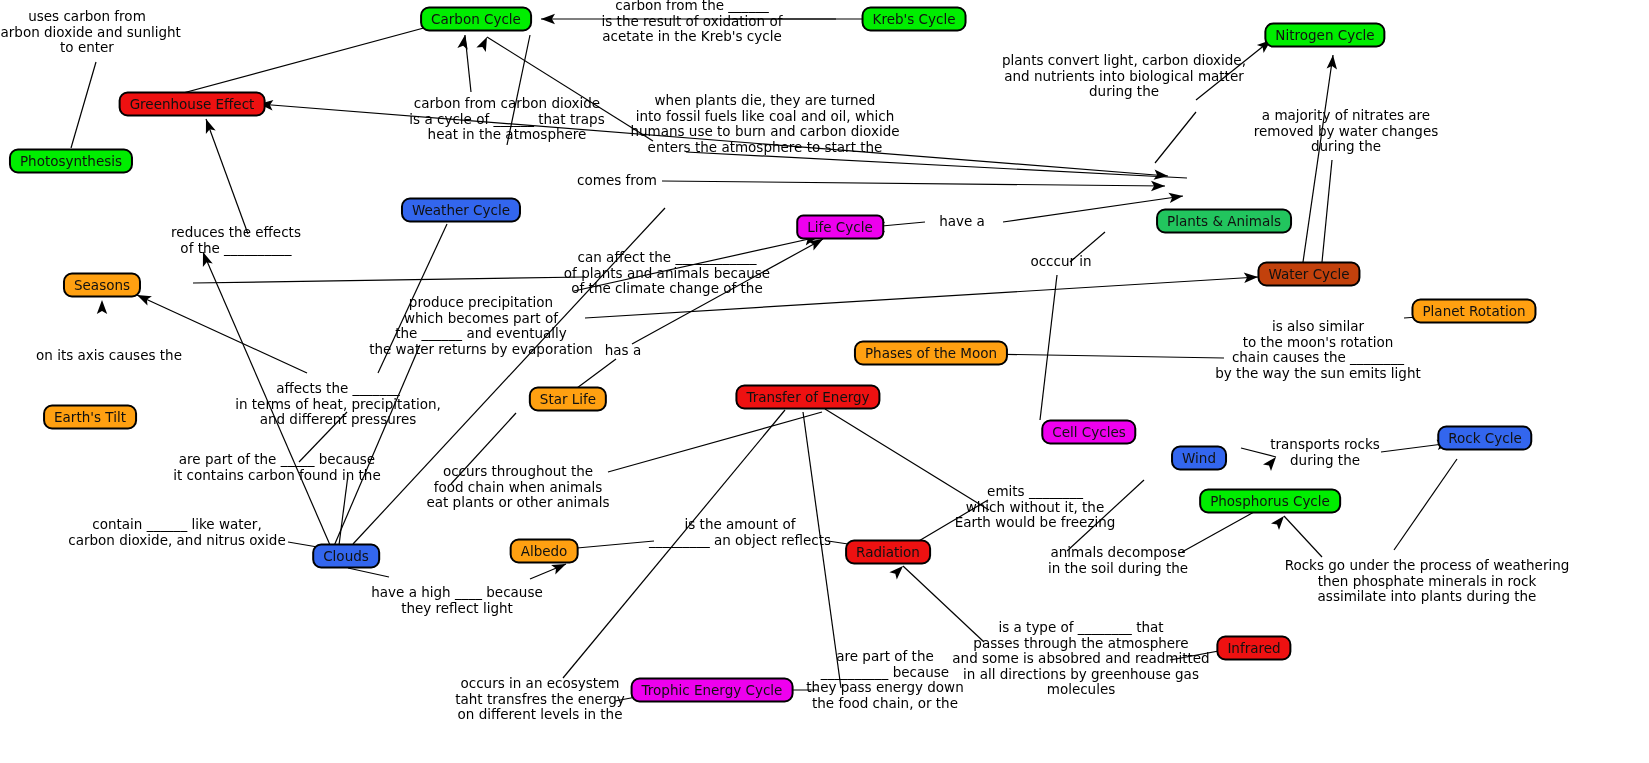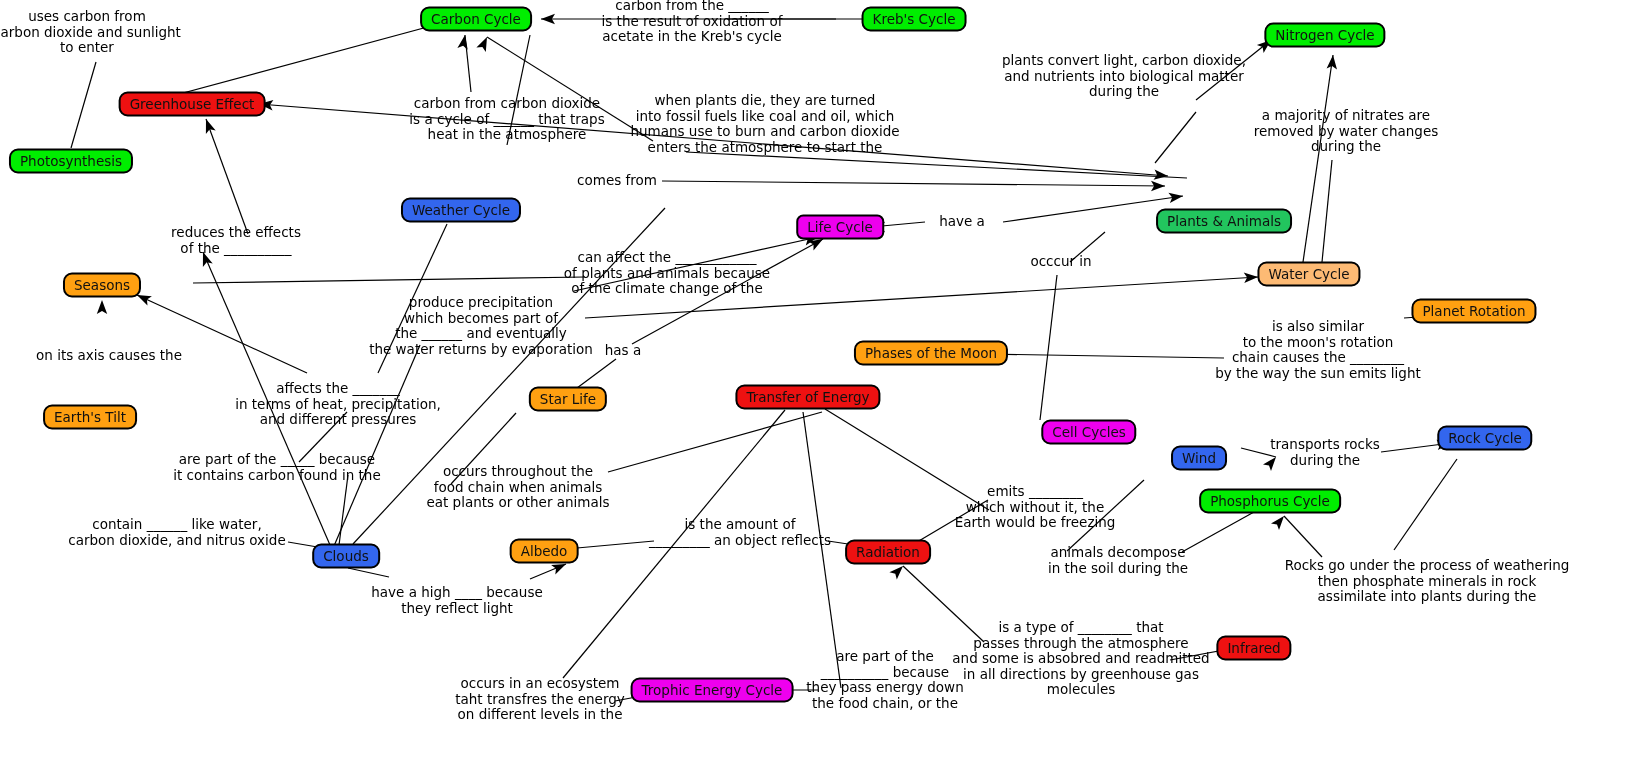--- a/index.html
+++ b/index.html
@@ -142,21 +142,21 @@
     </svg>
   <div id="nodes">
       <div class="node" style="left: 476px; top: 19px; background: rgb(0, 238, 0);">Carbon Cycle</div>
       <div class="node" style="left: 914px; top: 19px; background: rgb(0, 238, 0);">Kreb's Cycle</div>
       <div class="node" style="left: 1325px; top: 35px; background: rgb(0, 238, 0);">Nitrogen Cycle</div>
       <div class="node" style="left: 192px; top: 104px; background: rgb(238, 17, 17);">Greenhouse Effect</div>
       <div class="node" style="left: 71px; top: 161px; background: rgb(0, 238, 0);">Photosynthesis</div>
       <div class="node" style="left: 1224px; top: 188px; background: #22c55e; margin-top: 33px;">Plants &amp; Animals</div>
       <div class="node" style="left: 461px; top: 210px; background: rgb(51, 102, 238);">Weather Cycle</div>
       <div class="node" style="left: 840px; top: 227px; background: rgb(238, 0, 238); border-radius: 7px;">Life Cycle</div>
-      <div class="node" style="left: 1309px; top: 274px; background: #fdba74;">Water Cycle</div>
+      <div class="node" style="left: 1309px; top: 274px; background: #c2410c;">Water Cycle</div>
       <div class="node" style="left: 102px; top: 285px; background: rgb(255, 160, 17);">Seasons</div>
       <div class="node" style="left: 1474px; top: 311px; background: rgb(255, 160, 17);">Planet Rotation</div>
       <div class="node" style="left: 931px; top: 353px; background: rgb(255, 160, 17);">Phases of the Moon</div>
       <div class="node" style="left: 568px; top: 399px; background: rgb(255, 160, 17);">Star Life</div>
       <div class="node" style="left: 808px; top: 397px; background: rgb(238, 17, 17); text-align: right;">Transfer of Energy</div>
       <div class="node" style="left: 90px; top: 417px; background: rgb(255, 160, 17);">Earth's Tilt</div>
       <div class="node" style="left: 1089px; top: 432px; background: rgb(238, 0, 238);">Cell Cycles</div>
       <div class="node" style="left: 1199px; top: 458px; background: rgb(51, 102, 238);">Wind</div>
       <div class="node" style="left: 1485px; top: 438px; background: rgb(51, 102, 238);">Rock Cycle</div>
       <div class="node" style="left: 1270px; top: 501px; background: rgb(0, 238, 0);">Phosphorus Cycle</div>

